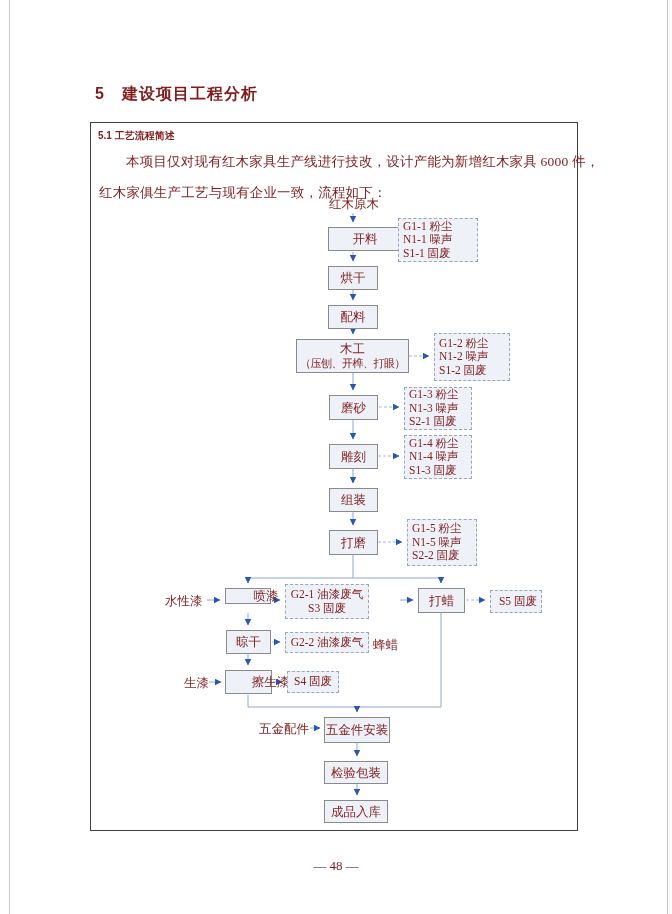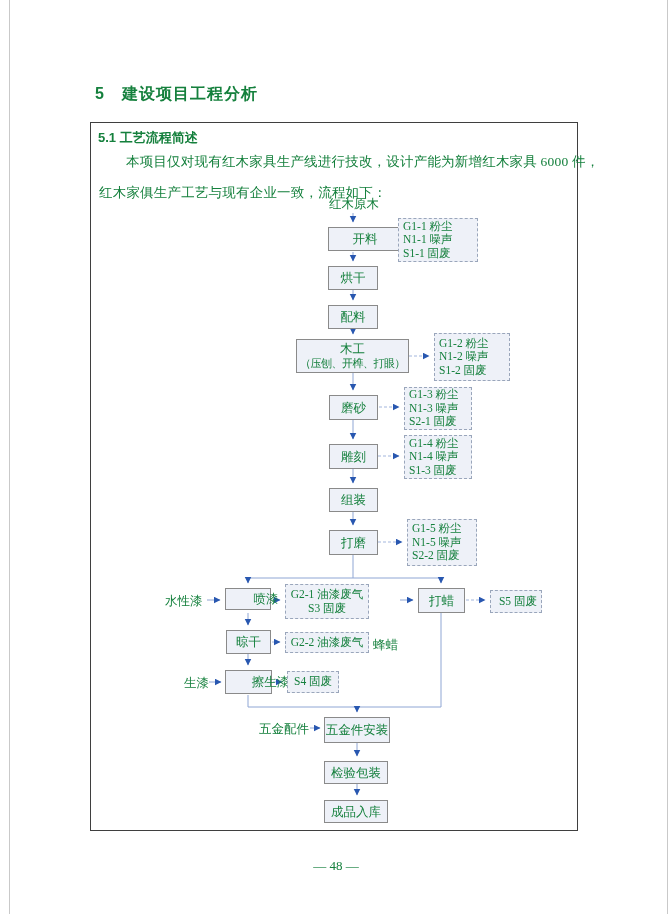--- a/index.html
+++ b/index.html
@@ -1,33 +1,33 @@
 <!DOCTYPE html>
 <html><head>
 <meta charset="utf-8">
 <style>
   html,body { margin:0; padding:0; background:#ffffff; }
   .page {
     position:relative; width:672px; height:914px; background:#ffffff;
-    font-family:"Liberation Serif", serif; color:#15803d; overflow:hidden;
+    font-family:"Liberation Serif", serif; color:#7f1d1d; overflow:hidden;
   }
   .edge { position:absolute; top:0; bottom:0; width:1px; background:#c9c9c9; }
   .edge.left { left:9px; } .edge.right { left:667px; }
   .heading {
     position:absolute; left:95px; top:84px; margin:0;
     font-family:"Liberation Sans", sans-serif; font-weight:bold; font-size:16px;
     letter-spacing:1px; white-space:nowrap;
   }
   .section-box {
     position:absolute; left:90px; top:122px; width:488px; height:709px;
     border:1px solid #3f3f3f; box-sizing:border-box;
   }
   .section-title {
     position:absolute; left:7px; top:6px; margin:0;
-    font-family:"Liberation Sans", sans-serif; font-weight:bold; font-size:13px;
+    font-family:"Liberation Sans", sans-serif; font-weight:bold; font-size:10px;
     white-space:nowrap;
   }
   .para { position:absolute; margin:0; font-size:13.5px; letter-spacing:0.2px; white-space:nowrap; }
   .p1 { left:8px; top:30px; text-indent:2em; }
   .p2 { left:8px; top:61px; }
   .fbox {
     position:absolute; box-sizing:border-box;
     border:1px solid #8a8a8a; background:#eef1f8;
     display:flex; flex-direction:column; align-items:center; justify-content:center;
     font-size:12.5px; line-height:14px; white-space:nowrap;
@@ -126,21 +126,21 @@
     </div>
   <div class="fbox" style="left:329px;top:444px;width:49px;height:25px;">
       <span>雕刻</span>
     </div>
   <div class="fbox" style="left:329px;top:488px;width:49px;height:24px;">
       <span>组装</span>
     </div>
   <div class="fbox" style="left:329px;top:530px;width:49px;height:25px;">
       <span>打磨</span>
     </div>
-  <div class="fbox" style="left:225px;top:588px;width:46px;height:22px;padding-left:36px;">
+  <div class="fbox" style="left:225px;top:588px;width:46px;height:16px;padding-left:36px;">
       <span>喷漆</span>
     </div>
   <div class="fbox" style="left:418px;top:588px;width:47px;height:25px;">
       <span>打蜡</span>
     </div>
   <div class="fbox" style="left:226px;top:630px;width:45px;height:24px;">
       <span>晾干</span>
     </div>
   <div class="fbox" style="left:225px;top:670px;width:47px;height:24px;padding-left:44px;">
       <span>擦生漆</span>

